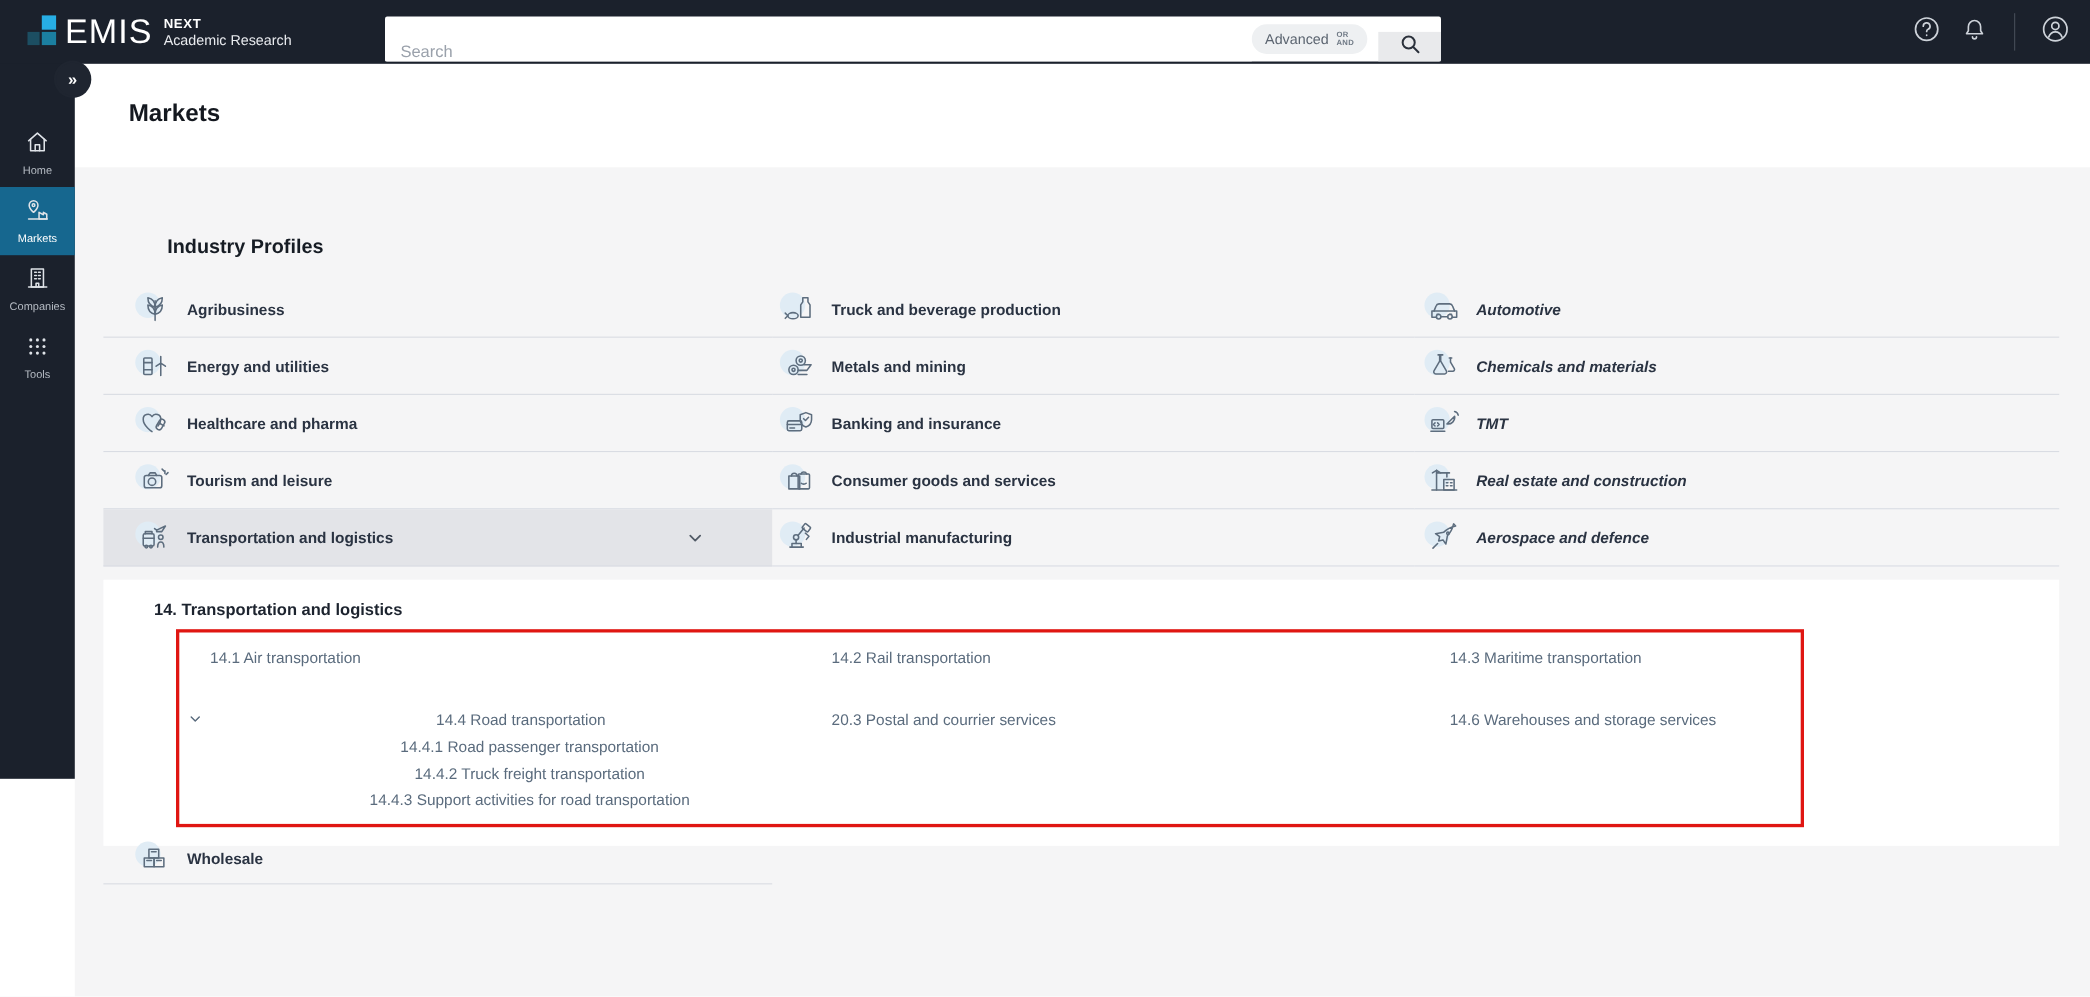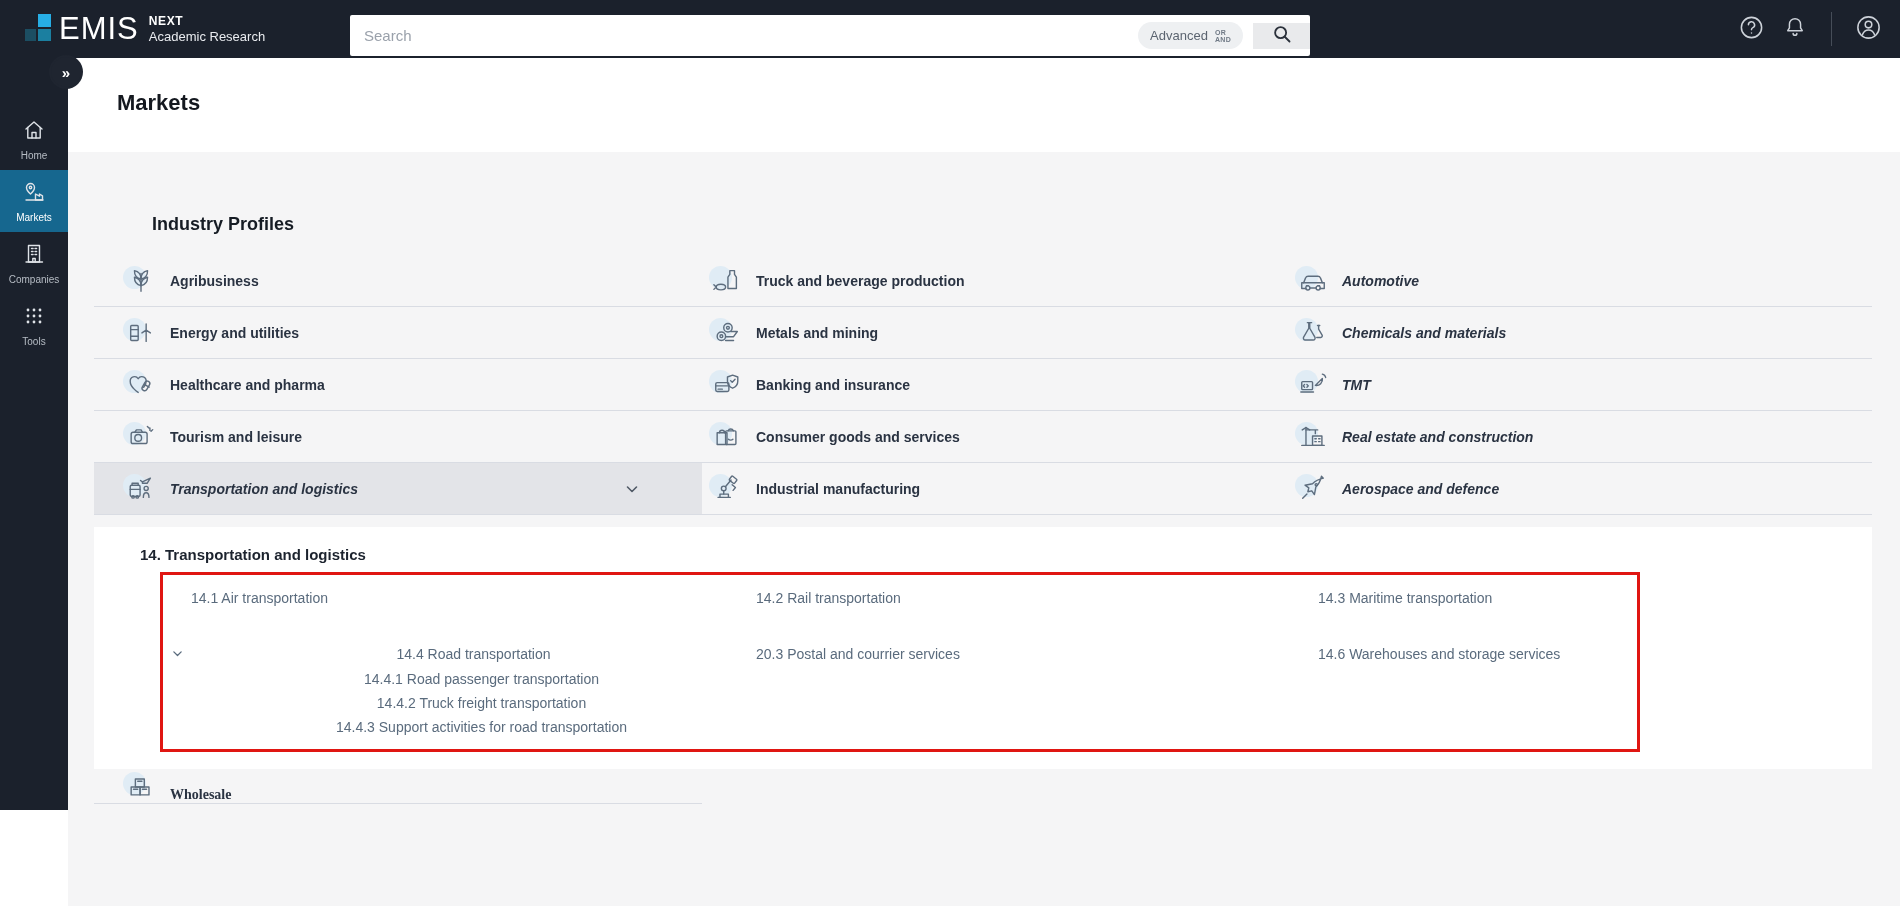--- a/index.html
+++ b/index.html
@@ -13,79 +13,79 @@
   .logo-squares { position:relative; width:27px; height:36px; margin-right:7px; }
   .sq { position:absolute; }
   .sq.cyan { left:13px; top:3px; width:13px; height:13px; background:#27aee5; }
   .sq.dark { left:0; top:18px; width:11px; height:12px; background:#1c4e62; }
   .sq.teal { left:13px; top:18px; width:13px; height:12px; background:#1b7fa0; }
   .logo-word { color:#fff; font-size:31px; font-weight:400; letter-spacing:1px; line-height:36px; }
   .logo-sub { margin-left:10px; color:#fff; }
   .logo-sub .next { font-size:12px; font-weight:700; letter-spacing:.6px; }
   .logo-sub .suite { font-size:13px; font-weight:400; color:#e9ebef; margin-top:1px; }
 
-  .search-wrap { position:absolute; left:350px; top:15px; width:960px; height:41px; display:flex; align-items:center; background:#fff; border-radius:2px; overflow:hidden; }
+  .search-wrap { position:absolute; left:350px; top:15px; width:960px; height:41px; display:flex; align-items:flex-end; background:#fff; border-radius:2px; overflow:hidden; }
   .search-input { flex:1; border:none; outline:none; padding:0 14px; font-size:15px; color:#30363f; font-family:"Liberation Sans", sans-serif; }
   .search-input::placeholder { color:#9aa1ab; }
   .adv-pill { align-self:center; display:flex; align-items:center; gap:7px; height:27px; padding:0 12px; margin-right:10px; background:#eef0f2; border-radius:14px; cursor:pointer; }
   .adv-pill .adv-txt { font-size:13px; color:#5b6470; }
   .orand { display:flex; flex-direction:column; line-height:7px; color:#707a86; font-weight:700; }
   .orand span { font-size:7px; letter-spacing:.3px; }
   .search-btn { width:57px; background:#e9eaec; display:flex; align-items:center; justify-content:center; cursor:pointer; }
   .search-btn svg { stroke:#2b313b; fill:none; stroke-width:2; stroke-linecap:round; }
 
   .top-icons { position:absolute; right:18px; top:0; height:58px; display:flex; align-items:center; }
   .tico { width:28px; height:28px; display:flex; align-items:center; justify-content:center; cursor:pointer; }
   .tico svg { stroke:#cdd2d9; fill:none; stroke-width:1.6; stroke-linecap:round; stroke-linejoin:round; }
   .tico.help { margin-right:16px; }
   .tico.bell { margin-right:22px; }
   .top-divider { width:1px; height:34px; background:#464d58; margin-right:22px; }
 
   
-  .sidebar { position:absolute; left:0; top:0; width:68px; height:810px; background:#1b212c; z-index:4; padding-top:108px; }
+  .sidebar { position:absolute; left:0; top:0; width:68px; height:708px; background:#1b212c; z-index:4; padding-top:108px; }
   .side-item { height:62px; display:flex; flex-direction:column; align-items:center; justify-content:center; gap:4px; cursor:pointer; }
   .side-item svg { stroke:#dfe3e8; fill:none; stroke-width:1.4; stroke-linecap:round; stroke-linejoin:round; }
   .side-item .slbl { font-size:10px; color:#b6bcc4; }
   .side-item.active { background:#16678f; }
   .side-item.active .slbl { color:#ffffff; }
   .expand-btn { position:absolute; left:51px; top:57px; width:30px; height:30px; border-radius:50%; background:#1f2530; color:#fff; display:flex; align-items:center; justify-content:center; font-size:15px; font-weight:700; z-index:6; cursor:pointer; box-shadow:0 0 0 2px #1f2530; }
 
   
   .header-band { position:absolute; left:68px; top:58px; width:1832px; height:94px; background:#fff; z-index:1; }
   .page-title { position:absolute; left:49px; top:32px; font-size:22px; font-weight:700; color:#14181f; }
 
   .content { position:absolute; left:68px; top:152px; width:1832px; height:754px; background:#f5f5f6; }
   .section-title { position:absolute; left:46px; top:62px; font-size:18px; font-weight:700; color:#161c24;margin-left:38px; }
 
   .grid { position:absolute; left:26px; top:103px; width:1778px; display:grid; grid-template-columns:608px 584px 586px; grid-auto-rows:52px; }
   .cell { display:flex; align-items:center; gap:12px; border-bottom:1px solid #d9dce3; cursor:pointer; }
   .cell:nth-child(3n+1) { padding-left:32px; }
   .cell:nth-child(3n+2) { padding-left:10px; }
   .cell:nth-child(3n)   { padding-left:12px;font-style:italic; }
-  .cell.selected { background:#e3e4e8;font-style:italic; }
+  .cell.selected { background:#e3e4e8; }
   .lbl { font-size:14px; font-weight:700; color:#2a3342; }
   .ic { position:relative; width:32px; height:32px; flex:0 0 32px; }
   .ic::before { content:""; position:absolute; left:-3px; top:1px; width:23px; height:23px; border-radius:50%; background:#e0ecf5; }
   .ic svg { position:relative; stroke:#5d6d7e; fill:none; stroke-width:1.5; stroke-linecap:round; stroke-linejoin:round; }
   .row-chev { margin-left:auto; margin-right:62px; display:flex; }
   .row-chev svg { stroke:#515a66; fill:none; stroke-width:1.6; stroke-linecap:round; stroke-linejoin:round; }
 
   .expanded { position:absolute; left:26px; top:375px; width:1778px; height:242px; background:#ffffff; }
   .exp-heading { position:absolute; left:46px; top:19px; font-size:15px; font-weight:700; color:#1c232e; }
   .redbox { position:absolute; left:66px; top:45px; width:1480px; height:180px; border:3px solid #e01612; padding:12px 0 0 28px; }
   .link-row { display:grid; grid-template-columns:565px 562px auto; }
   .link { font-size:14px; color:#5a6b7d; line-height:22px; cursor:pointer; }
   .link-rowB { margin-top:34px; }
   .c-rel { position:relative;text-align:center; }
   .sub-chev { position:absolute; left:-20px; top:4px; display:flex; }
   .sub-chev svg { stroke:#5a6b7d; fill:none; stroke-width:1.6; stroke-linecap:round; stroke-linejoin:round; }
   .sub-list { margin-left:16px; margin-top:2px; }
   .sub-list .link { display:block; line-height:24px; }
 
-  .wholesale-row { position:absolute; left:26px; top:605px; width:608px; height:47px; display:flex; align-items:flex-end; gap:12px; padding-left:32px; border-bottom:1px solid #d9dce3; cursor:pointer;font-family:Liberation Serif, serif; }
+  .wholesale-row { position:absolute; left:26px; top:605px; width:608px; height:47px; display:flex; align-items:center; gap:12px; padding-left:32px; border-bottom:1px solid #d9dce3; cursor:pointer; }
 </style>
 </head>
 <body>
 
 <div class="page">
 
   <div class="topbar">
     <div class="logo">
       <div class="logo-squares">
         <div class="sq cyan"></div>

